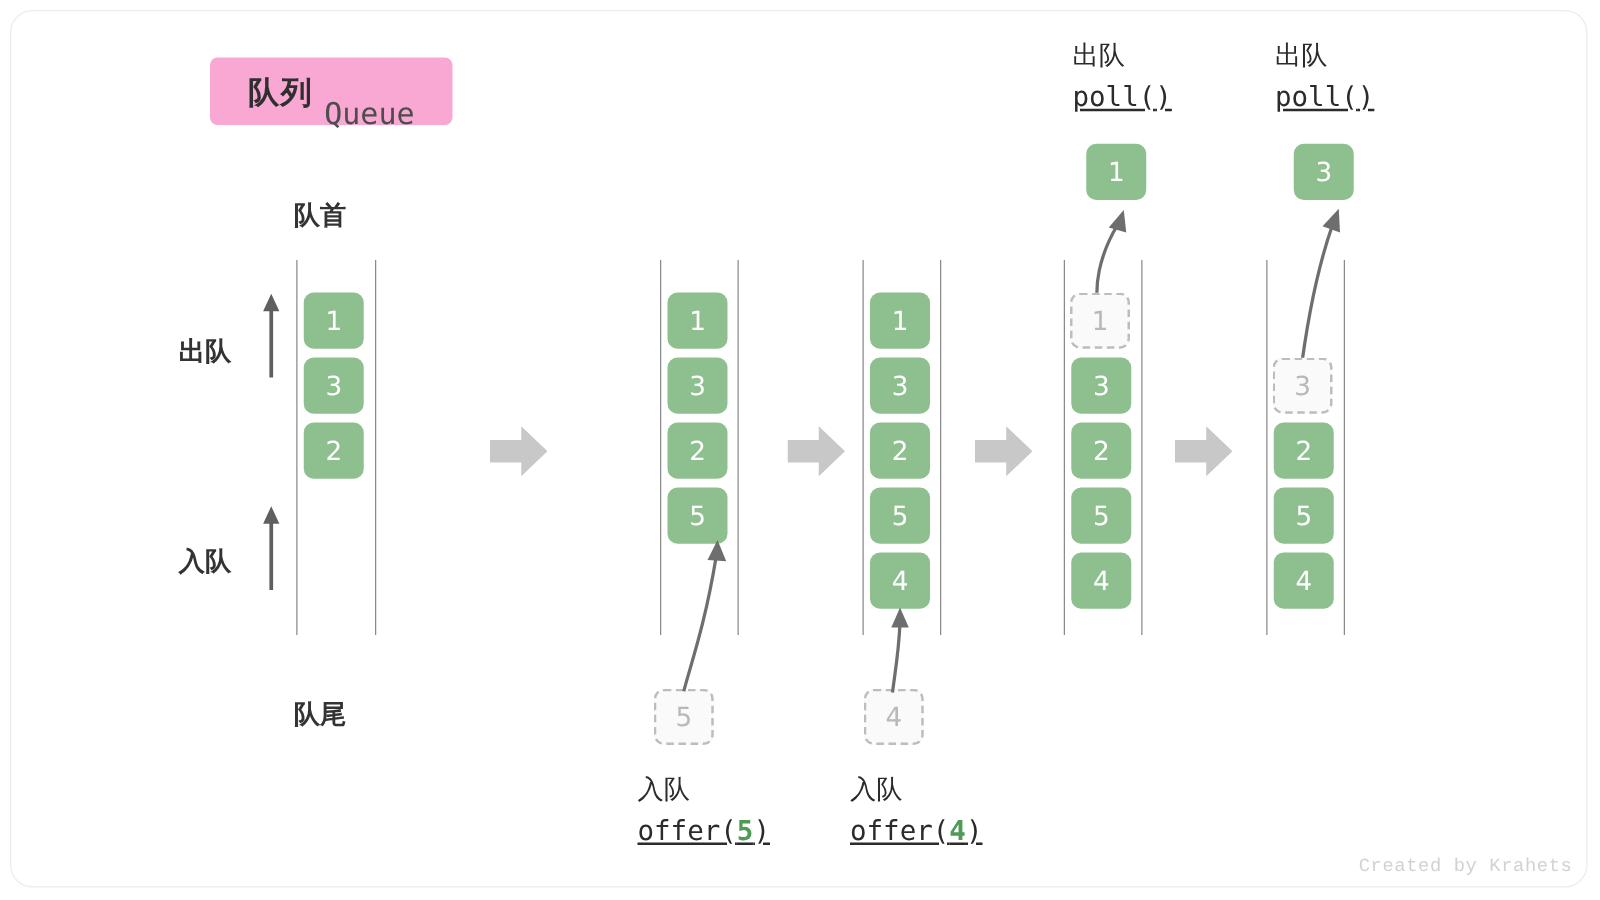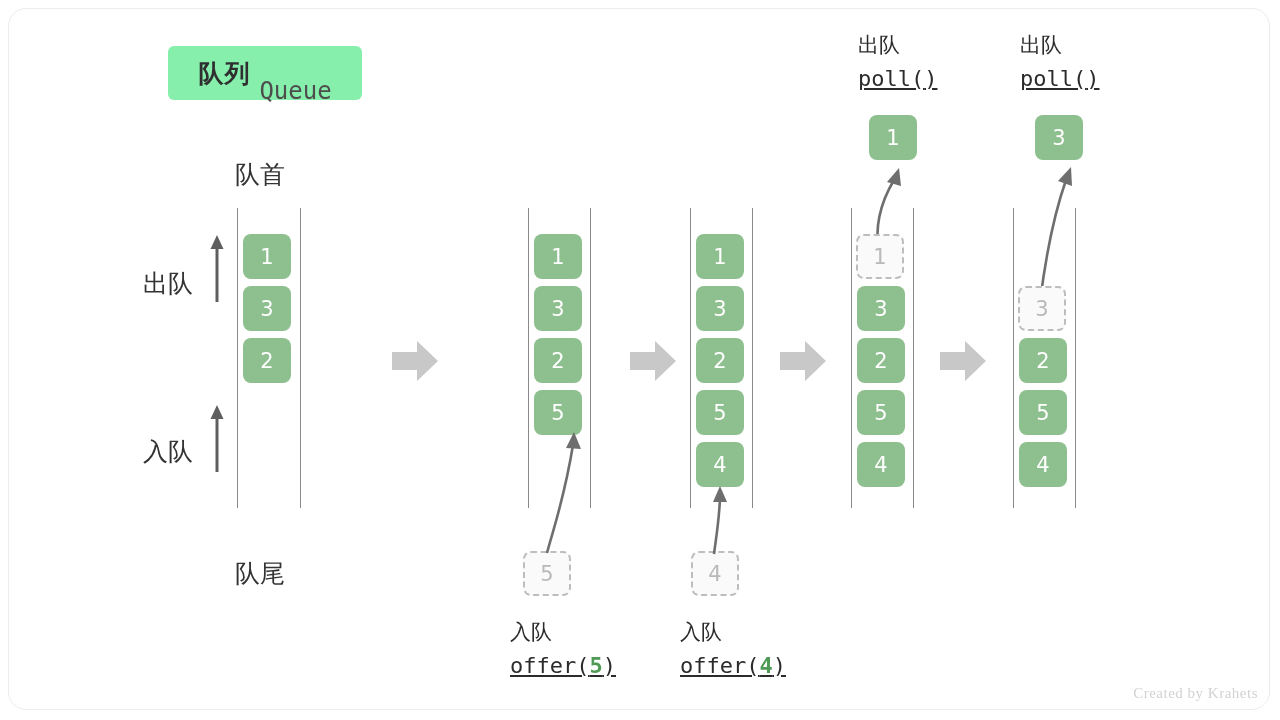--- a/index.html
+++ b/index.html
@@ -27,21 +27,21 @@
     box-sizing: border-box;
   }
 
   
   .title-badge {
     position: absolute;
     left: 168px;
     top: 46px;
     width: 194px;
     height: 54px;
-    background: #86efac;
+    background: #f9a8d4;
     border-radius: 6px;
     display: flex;
     align-items: center;
     justify-content: center;
     gap: 9px;
     box-sizing: border-box;
   }
   .title-cn {
     font-size: 25px;
     font-weight: bold;
@@ -51,22 +51,22 @@
   .title-en {
     font-family: "DejaVu Sans Mono", "Liberation Mono", monospace;
     font-size: 24px;
     color: #4d4d4d;
     margin-top: 36px;
   }
 
   
   .lbl-cn {
     position: absolute;
-    font-size: 25px;
-    font-weight: normal;
+    font-size: 21px;
+    font-weight: bold;
     color: #333333;
     white-space: nowrap;
   }
   .op-label {
     position: absolute;
     white-space: nowrap;
     text-align: left;
   }
   .op-label .line1 {
     font-size: 21px;
@@ -130,21 +130,21 @@
   
   .curve {
     position: absolute;
     overflow: visible;
   }
 
   .watermark {
     position: absolute;
     right: 22px;
     bottom: 18px;
-    font-family: Liberation Serif, serif;
+    font-family: Liberation Mono, monospace;
     font-size: 15px;
     color: #d2d2d2;
     letter-spacing: 0.5px;
   }
 </style>
 </head>
 <body>
 
 <div id="canvas">
   <div class="card"></div>

